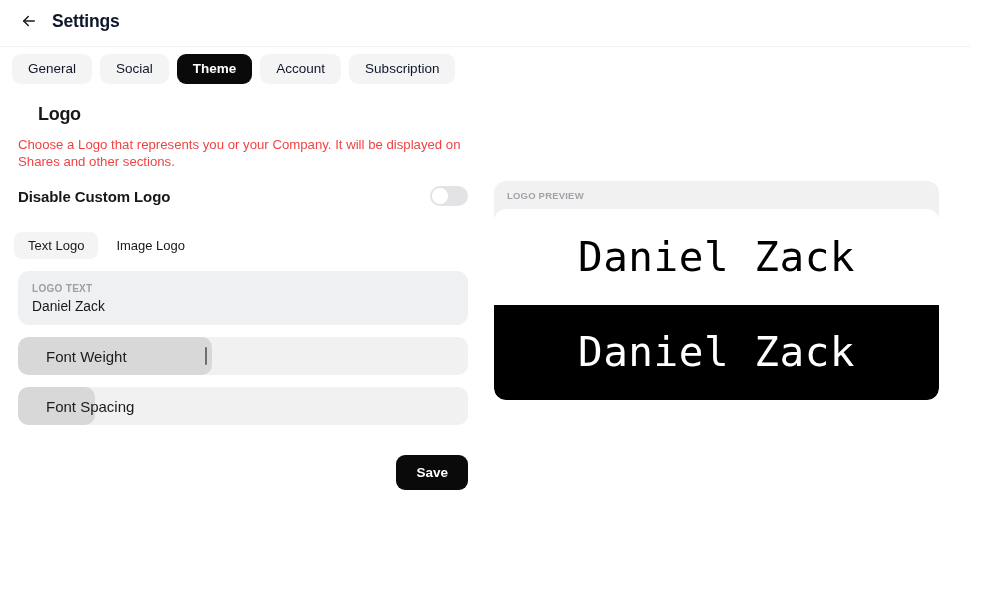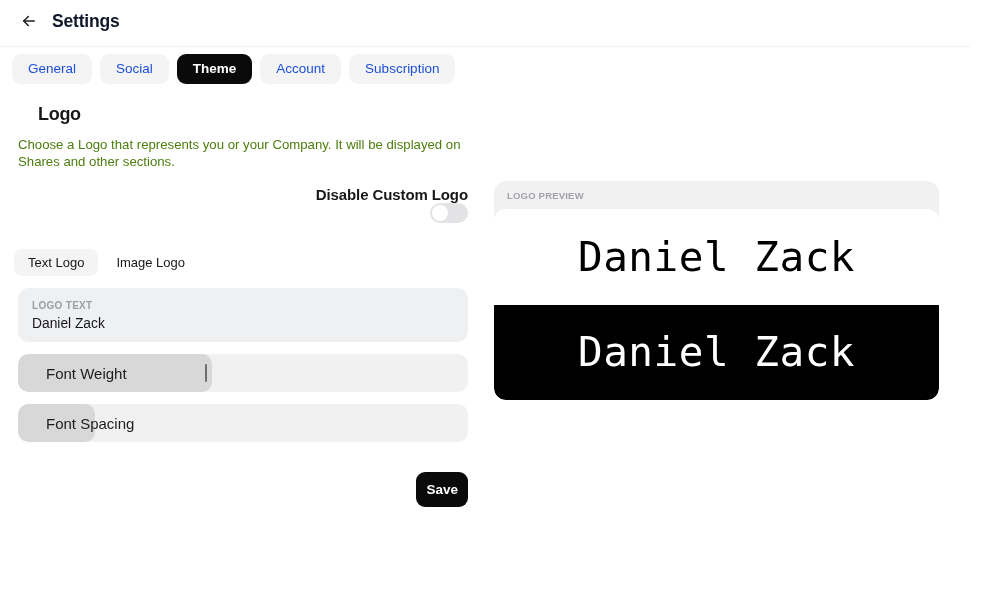--- a/index.html
+++ b/index.html
@@ -56,21 +56,21 @@
     display: flex;
     align-items: center;
     gap: 8px;
     padding: 12px 0 0 12px;
   }
   .tab {
     padding: 8px 16px;
     border-radius: 9px;
     font-size: 13.5px;
     background: #f4f4f5;
-    color: #1d4ed8;
+    color: #0f172a;
     cursor: pointer;
     white-space: nowrap;
     line-height: 1;
   }
   .tab.active {
     background: #0a0a0a;
     color: #ffffff;
     font-weight: bold;
   }
 
@@ -84,30 +84,29 @@
     font-size: 18px;
     font-weight: bold;
     letter-spacing: -0.3px;
     margin-left: 20px;
   }
   .section-desc {
     margin-top: 11px;
     width: 452px;
     font-size: 13.2px;
     line-height: 1.32;
-    color: #4d7c0f;
+    color: #ef4444;
   }
 
   .toggle-row {
     width: 450px;
     margin-top: 16px;
     display: flex;
-    align-items: flex-end;
+    align-items: center;
     justify-content: space-between;
-    flex-direction: column;
   }
   .toggle-label {
     font-size: 15px;
     font-weight: bold;
     letter-spacing: -0.1px;
   }
   .toggle {
     width: 38px;
     height: 20px;
     border-radius: 999px;
@@ -220,21 +219,21 @@
     display: flex;
     justify-content: flex-end;
   }
   .save-btn {
     background: #0a0a0a;
     color: #ffffff;
     font-size: 13.5px;
     font-weight: bold;
     border: none;
     border-radius: 9px;
-    padding: 10px 10px;
+    padding: 10px 20px;
     cursor: pointer;
     font-family: "Liberation Sans", sans-serif;
   }
 
   
   .preview-panel {
     position: absolute;
     left: 494px;
     top: 181px;
     width: 445px;

